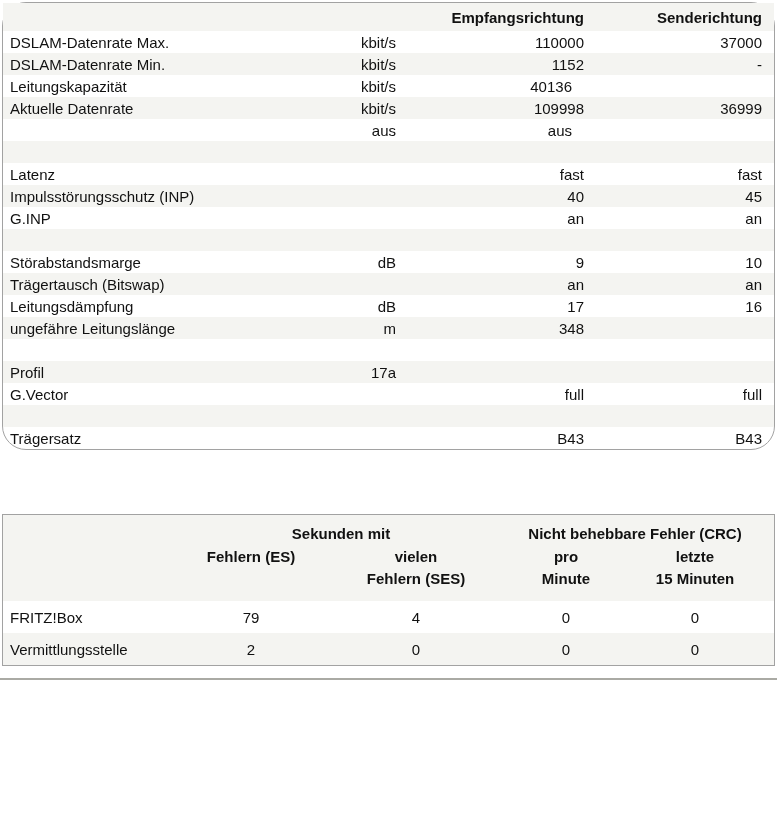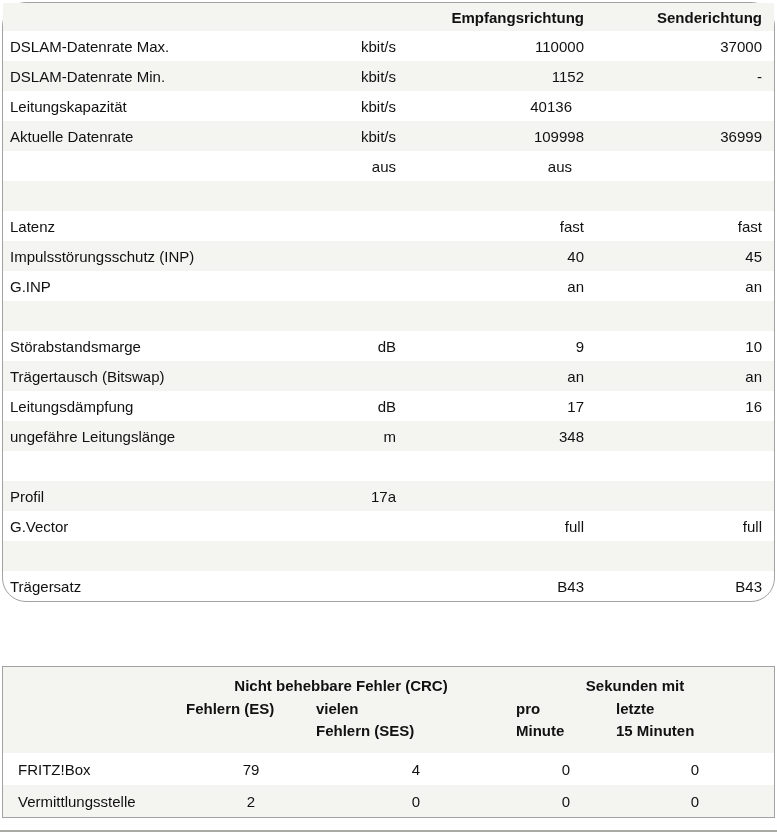--- a/index.html
+++ b/index.html
@@ -15,21 +15,21 @@
     border: 1px solid #a2a2a2;
     background: #ffffff;
   }
   .tbl1 { margin-top: 2px; border-radius: 24px; }
   .tbl2 { margin-top: 64px; }
 
   
   .t1-row {
     display: grid;
     grid-template-columns: 283px 110px 188px 190px;
-    height: 30px;
+    height: 22px;
     align-items: center;
     font-size: 15px;
     line-height: 1;
   }
   .t1-row.header {
     height: 28px;
     font-weight: bold;
     background: #f4f4f1;
   }
   .t1-c1 { padding-left: 7px; white-space: nowrap; }
@@ -51,33 +51,33 @@
     grid-template-columns: 183px 310px 278px;
     height: 25px;
     align-items: center;
   }
   .t2-grp .grp { text-align: center; white-space: nowrap; }
   .t2-cols {
     display: grid;
     grid-template-columns: 183px 130px 200px 100px 158px;
   }
   .t2-cols .hc {
-    text-align: left;
+    text-align: center;
     line-height: 22px;
     white-space: pre-line;
     align-self: start;
   }
   .t2-row {
     display: grid;
     grid-template-columns: 183px 130px 200px 100px 158px;
     height: 32px;
     align-items: center;
     font-size: 15px;
   }
-  .t2-row .lab { padding-left: 7px; white-space: nowrap; margin-left: 8px; }
+  .t2-row .lab { padding-left: 7px; white-space: nowrap; }
   .t2-row .val { text-align: center; }
   #t2-rows > div:nth-of-type(even) { background: #f4f4f1; }
 
   
   .divider {
     margin-top: 12px;
     width: 777px;
     height: 2px;
     background: #aaaaa4;
   }
@@ -224,22 +224,22 @@
         <span class="t1-c3">B43</span>
         <span class="t1-c4">B43</span>
       </div>
     </div>
 </div>
 
 <div class="tbl tbl2">
   <div class="t2-head">
     <div class="t2-grp">
       <span></span>
+      <span class="grp">Sekunden mit</span>
       <span class="grp">Nicht behebbare Fehler (CRC)</span>
-      <span class="grp">Sekunden mit</span>
     </div>
     <div class="t2-cols">
       <span class="hc"></span>
       <span class="hc">Fehlern (ES)</span>
       <span class="hc">vielen
 Fehlern (SES)</span>
       <span class="hc">pro
 Minute</span>
       <span class="hc">letzte
 15 Minuten</span>

